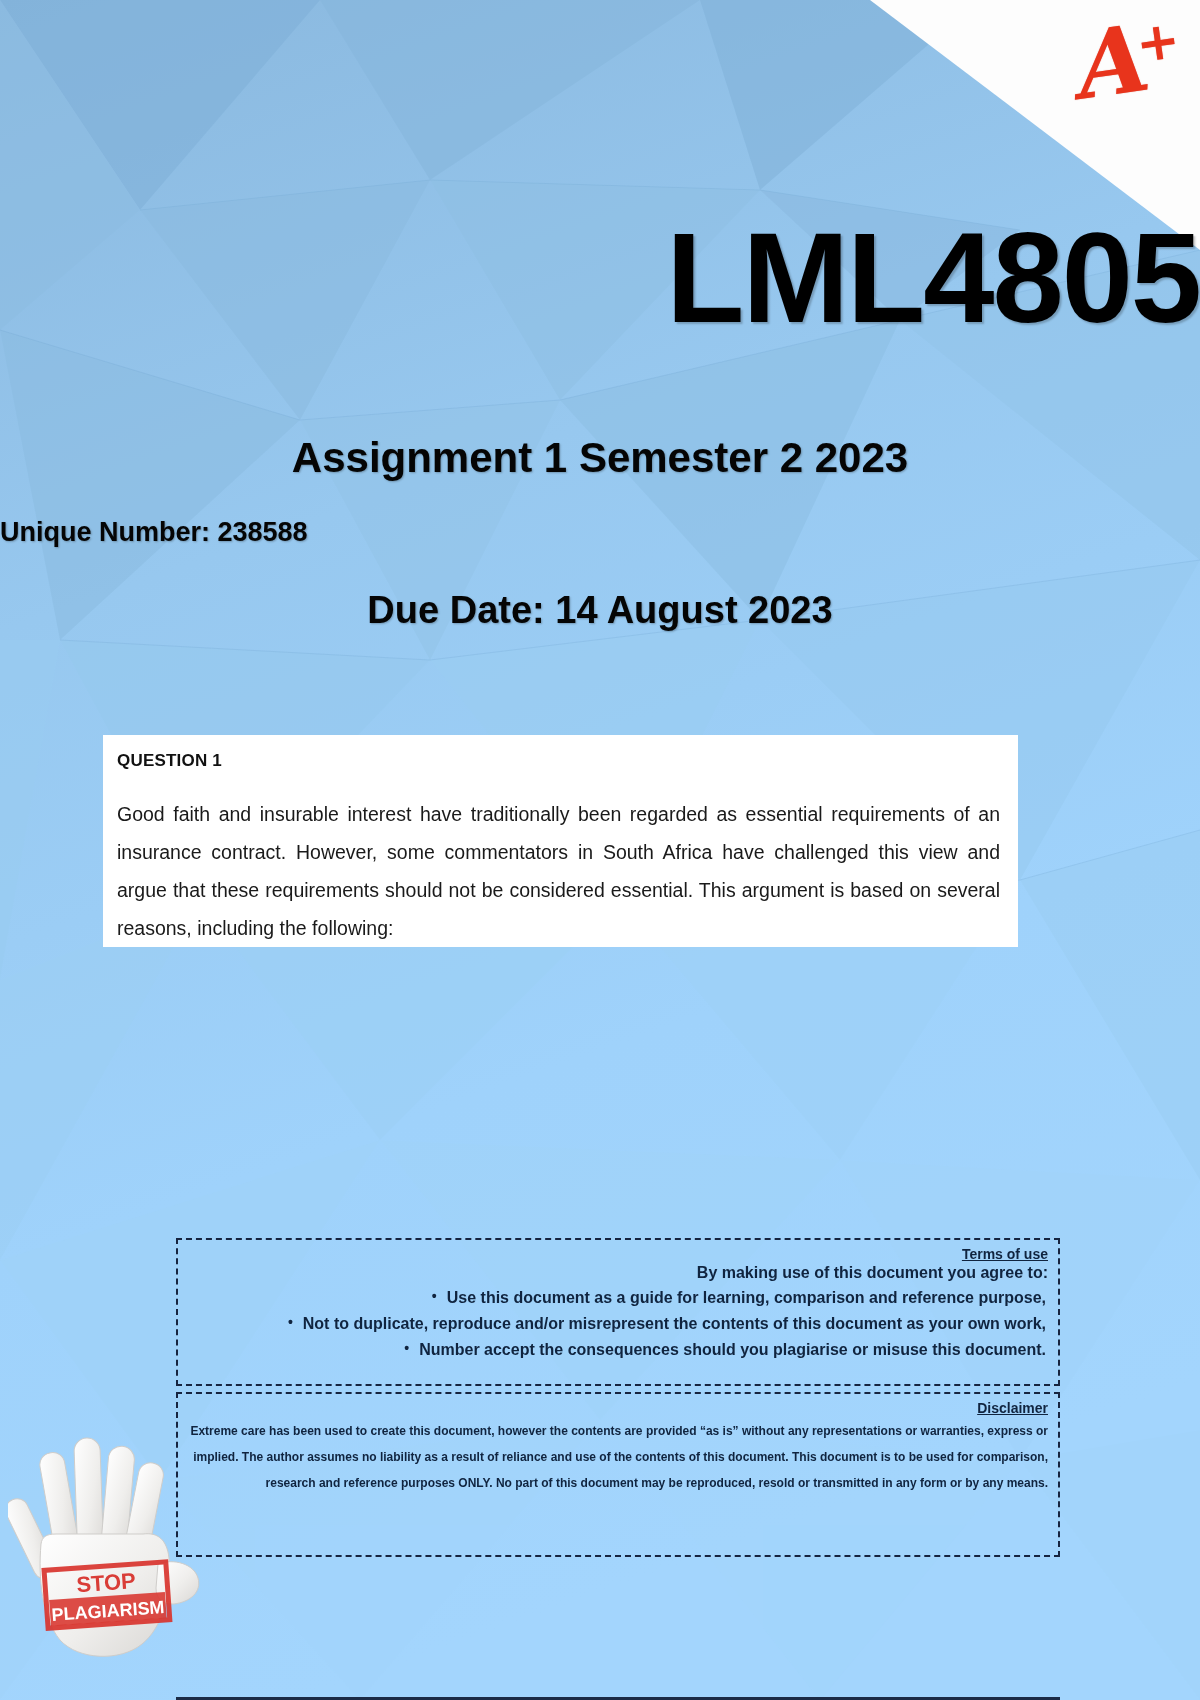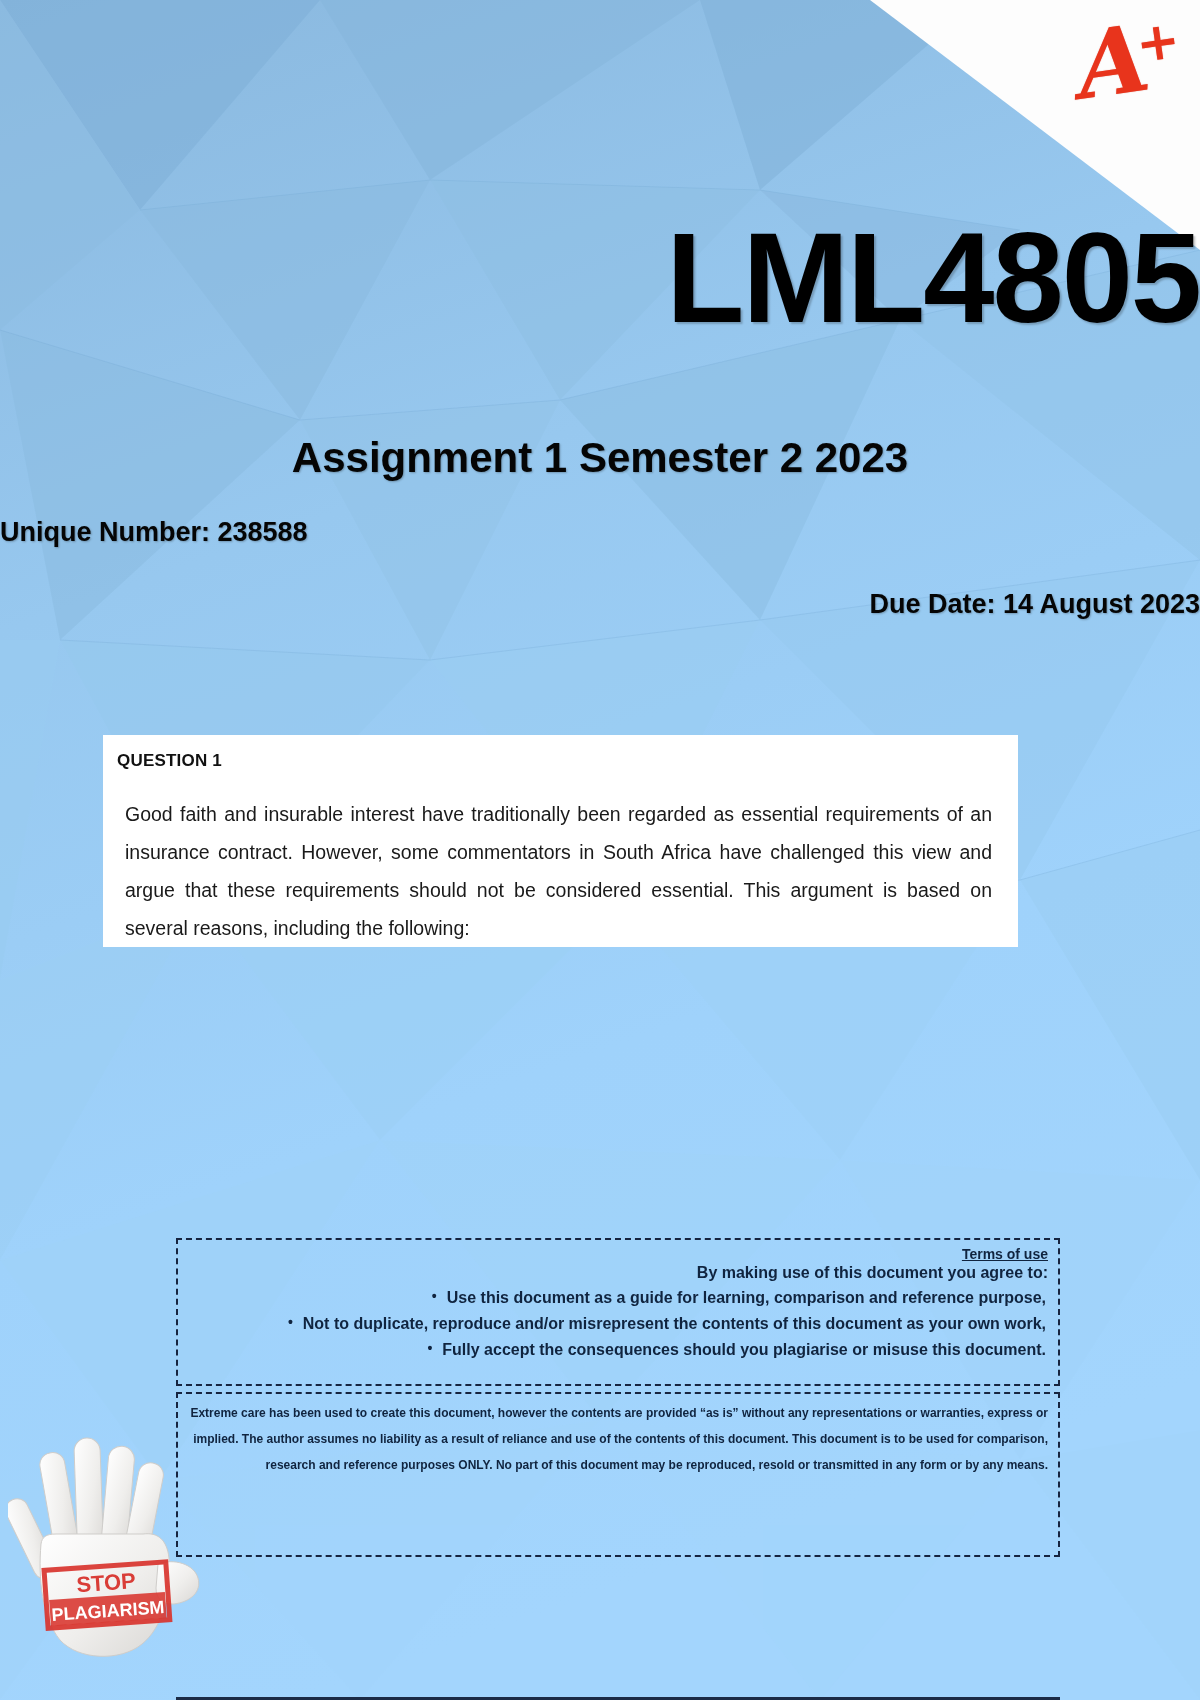--- a/index.html
+++ b/index.html
@@ -97,22 +97,22 @@
     font-size: 27px;
     font-weight: bold;
     color: #050505;
     text-shadow: 1px 1px 2px rgba(0,0,0,0.25);
   }
   .subtitle-3 {
     position: absolute;
     top: 589px;
     left: 0;
     width: 1200px;
-    text-align: right;
-    font-size: 27px;
+    text-align: center;
+    font-size: 38px;
     font-weight: bold;
     color: #050505;
     text-shadow: 1px 1px 2px rgba(0,0,0,0.25);
   }
 
   
   .question-panel {
     position: absolute;
     left: 103px;
     top: 735px;
@@ -127,21 +127,21 @@
     font-weight: bold;
     color: #111;
     letter-spacing: 0.2px;
     margin: 0 0 24px 0;
   }
   .question-body {
     font-size: 19.5px;
     line-height: 38px;
     color: #1a1a1a;
     text-align: justify;
-    margin: 8px;
+    margin: 0;
   }
 
   
   .legal-box {
     position: absolute;
     border: 2px dashed #16243f;
     box-sizing: border-box;
     color: #10243f;
     text-align: right;
     font-weight: bold;
@@ -282,25 +282,26 @@
     <div class="question-heading">QUESTION 1</div>
     <p class="question-body">Good faith and insurable interest have traditionally been regarded as essential requirements of an insurance contract. However, some commentators in South Africa have challenged this view and argue that these requirements should not be considered essential. This argument is based on several reasons, including the following:</p>
   </div>
 
   <div class="legal-box terms-box">
     <span class="legal-title">Terms of use</span>
     <span class="legal-lead">By making use of this document you agree to:</span>
     <ul class="legal-list">
       <li><span class="bullet">•</span><span>Use this document as a guide for learning, comparison and reference purpose,</span></li>
       <li><span class="bullet">•</span><span>Not to duplicate, reproduce and/or misrepresent the contents of this document as your own work,</span></li>
-      <li><span class="bullet">•</span><span>Fully accept the consequences should you plagiarise or misuse this document.</span></li>
+      <li><span class="bullet">•</span><span>Number accept the consequences should you plagiarise or misuse this document.</span></li>
     </ul>
   </div>
 
   <div class="legal-box disclaimer-box">
+    <span class="legal-title">Disclaimer</span>
     <p class="disclaimer-body">Extreme care has been used to create this document, however the contents are provided “as is” without any representations or warranties, express or implied. The author assumes no liability as a result of reliance and use of the contents of this document. This document is to be used for comparison, research and reference purposes ONLY. No part of this document may be reproduced, resold or transmitted in any form or by any means.</p>
   </div>
 
   <div class="hand-wrap">
     <svg class="hand-svg" width="200" height="300" viewBox="0 0 200 300">
       <defs>
         <linearGradient id="skin" x1="0" y1="0" x2="1" y2="1">
           <stop offset="0%" stop-color="#ffffff"></stop>
           <stop offset="55%" stop-color="#efeeec"></stop>
           <stop offset="100%" stop-color="#d9d7d4"></stop>

